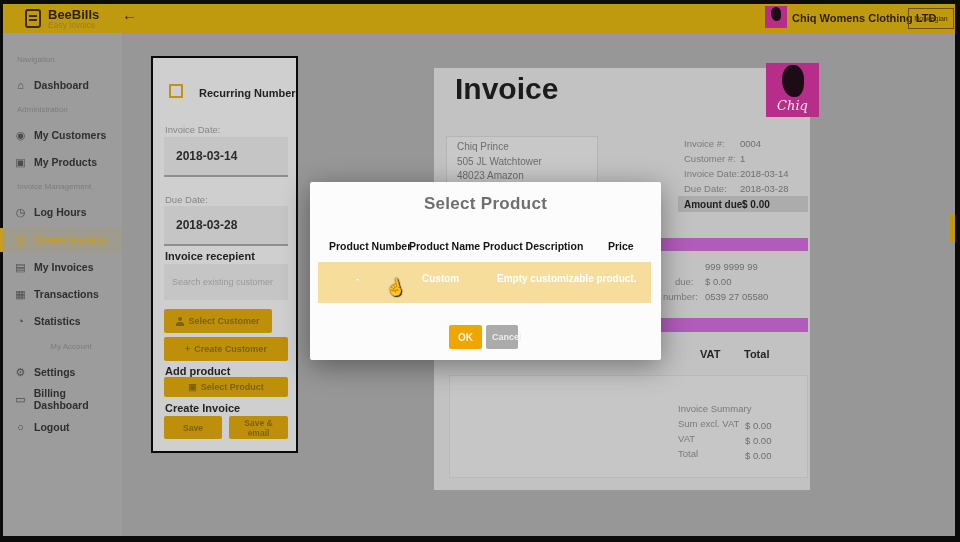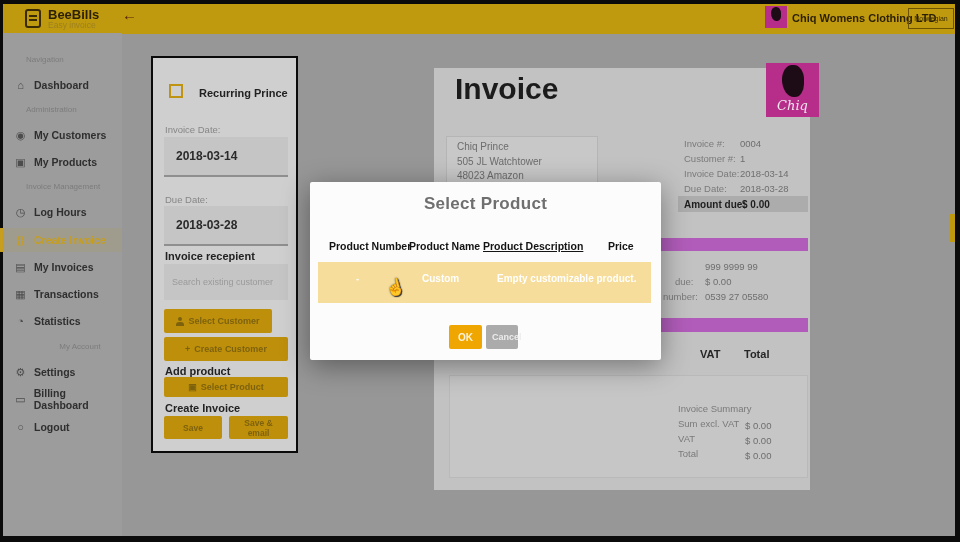--- a/index.html
+++ b/index.html
@@ -15,21 +15,21 @@
   .brand{left:48px;top:7px;font-size:13px;font-weight:bold;color:#2b1f04;}
   .tagline{left:48px;top:20px;font-size:8.5px;color:#9c8020;}
   .backarrow{left:122px;top:6px;font-size:15px;font-weight:bold;color:#551e06;}
   .avatar{left:765px;top:6px;width:22px;height:22px;background:#b72e8a;overflow:hidden;}
   .avatar:before{content:"";position:absolute;left:6px;top:1px;width:10px;height:14px;background:#1d0b16;border-radius:50% 50% 40% 60%;}
   .company{left:792px;top:12px;font-size:11px;font-weight:bold;color:#2b1f04;}
   .lang-btn{left:908px;top:8px;width:46px;height:21px;border:1px solid #6b5200;background:transparent;
             font-size:7px;color:#3c2d00;text-align:center;line-height:19px;}
   
   .sidebar{left:3px;top:33px;width:119px;height:503px;background:#9c9c9c;}
-  .side-head{left:15px;width:119px;padding-left:11px;font-size:8px;color:#7c7c7c;height:12px;line-height:12px;}
+  .side-head{left:6px;width:119px;padding-left:11px;font-size:8px;color:#7c7c7c;height:12px;line-height:12px;}
   .side-item{left:3px;width:119px;height:24px;display:flex;align-items:center;gap:7px;padding-left:11px;
              font-size:10.5px;font-weight:bold;color:#2f2f2f;cursor:pointer;}
   .side-item .ic{width:13px;font-size:11px;font-weight:normal;color:#4d4d4d;text-align:center;}
   .side-item.active{color:#c79e20;background:rgba(191,154,14,0.10);}
   .side-item.active .ic{color:#c79e20;}
   .active-bar{left:0px;width:4px;height:24px;background:#c79e20;}
   
   .panel{left:151px;top:56px;width:147px;height:397px;background:#cfcfcf;border:2px solid #0a0a0a;}
   .checkbox{left:169px;top:84px;width:14px;height:14px;border:2px solid #be9412;background:transparent;}
   .blabel{font-size:11px;font-weight:bold;color:#222222;}
@@ -138,21 +138,21 @@
     <span class="ic">▭</span>
     <span>Billing Dashboard</span>
   </div>
   <div class="abs side-item" style="top:415px;">
     <span class="ic">○</span>
     <span>Logout</span>
   </div>
 
   <div class="abs panel"></div>
   <div class="abs checkbox"></div>
-  <div class="abs blabel" style="left:199px;top:87px;">Recurring Prince</div>
+  <div class="abs blabel" style="left:199px;top:87px;">Recurring Number</div>
   <div class="abs glabel" style="left:165px;top:124px;">Invoice Date:</div>
   <input class="abs dinput" style="left: 164px; top: 137px;" readonly="" value="2018-03-14">
   <div class="abs glabel" style="left:165px;top:194px;">Due Date:</div>
   <input class="abs dinput" style="left: 164px; top: 206px;" readonly="" value="2018-03-28">
   <div class="abs blabel" style="left:165px;top:250px;">Invoice recepient</div>
   <input class="abs sinput" style="left: 164px; top: 264px;" placeholder="Search existing customer">
   <button class="abs gbtn" style="left:164px;top:309px;width:108px;height:24px;font-size:9px;">
     <span class="person-ic"></span>
     <span>Select Customer</span>
   </button>
@@ -215,21 +215,21 @@
   <div class="abs dv" style="left:745px;top:420px;">$ 0.00</div>
   <div class="abs dl" style="left:678px;top:433px;">VAT</div>
   <div class="abs dv" style="left:745px;top:435px;">$ 0.00</div>
   <div class="abs dl" style="left:678px;top:448px;">Total</div>
   <div class="abs dv" style="left:745px;top:450px;">$ 0.00</div>
 
   <div class="abs modal"></div>
   <div class="abs modal-title">Select Product</div>
   <div class="abs mth" style="left:329px;top:240px;">Product Number</div>
   <div class="abs mth" style="left:409px;top:240px;">Product Name</div>
-  <div class="abs mth" style="left:483px;top:240px;text-decoration:underline;">Product Description</div>
+  <div class="abs mth" style="left:483px;top:240px;">Product Description</div>
   <div class="abs mth" style="left:608px;top:240px;">Price</div>
   <div class="abs mrow"></div>
   <div class="abs mcell" style="left:356px;top:273px;color:rgba(255,255,255,0.85);">-</div>
   <div class="abs mcell" style="left:422px;top:273px;">Custom</div>
   <div class="abs mcell" style="left:481px;top:273px;padding-left:16px;">Empty customizable product.</div>
   <div class="abs mcell" style="left:625px;top:273px;"></div>
   <button class="abs ok-btn">OK</button>
   <button class="abs cancel-btn">Cancel</button>
   <div class="abs cursor">☝</div>
 

